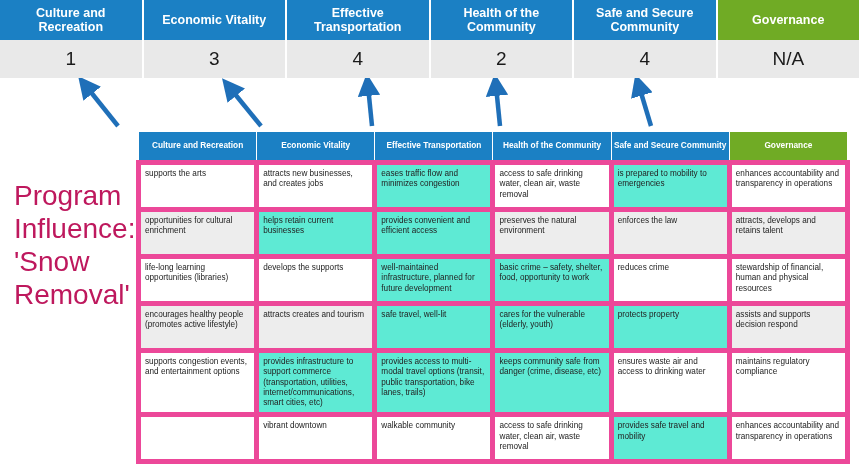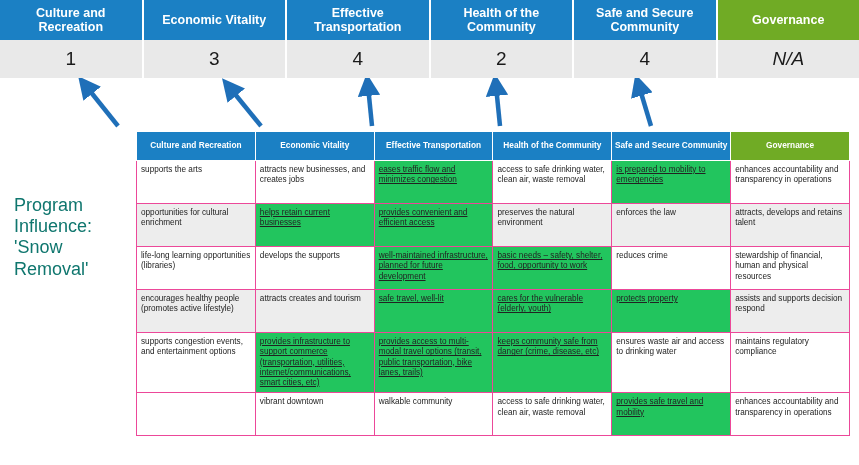--- a/index.html
+++ b/index.html
@@ -58,40 +58,39 @@
     align-items: center;
     justify-content: center;
     font-size: 19px;
     color: #1a1a1a;
     background: #e9e9e9;
     border-right: 2px solid #ffffff;
     box-sizing: border-box;
   }
   .top-score-cell.last {
     border-right: none;
-    font-style: italic;
   }
 
   
   #arrow-layer {
     position: absolute;
     left: 0;
     top: 78px;
     width: 859px;
     height: 55px;
   }
 
   
   #program-label {
     position: absolute;
     left: 14px;
-    top: 195px;
+    top: 179px;
     width: 120px;
-    font-size: 18px;
-    color: #0f766e;
+    font-size: 28px;
+    color: #be185d;
     line-height: 1.18;
     text-align: left;
   }
 
   
   #matrix-wrap {
     position: absolute;
     left: 136px;
     top: 131px;
     width: 714px;
@@ -112,34 +111,33 @@
     vertical-align: middle;
     padding: 3px 2px;
     height: 22px;
     border: 1px solid #ffffff;
     line-height: 1.15;
   }
   table#matrix th.gov {
     background: #70ab25;
   }
   table#matrix td {
-    border: 1px solid #ec4899;
+    border: 5px solid #ec4899;
     vertical-align: top;
     padding: 4px 4px;
     line-height: 1.25;
     background: #ffffff;
     height: 34px;
   }
   table#matrix tr.shade td {
     background: #ededed;
   }
   table#matrix td.hl,
   table#matrix tr.shade td.hl {
-    background: #22c55e;
-    text-decoration: underline;
+    background: #5eead4;
   }
   table#matrix td.blank {
     background: #ffffff;
   }
 </style>
 </head>
 <body>
 
 <div id="top-bar">
   <div id="top-header-row">
@@ -211,21 +209,21 @@
           <td class="hl">helps retain current businesses</td>
           <td class="hl">provides convenient and efficient access</td>
           <td>preserves the natural environment</td>
           <td>enforces the law</td>
           <td>attracts, develops and retains talent</td>
         </tr>
         <tr>
           <td>life-long learning opportunities (libraries)</td>
           <td>develops the supports</td>
           <td class="hl">well-maintained infrastructure, planned for future development</td>
-          <td class="hl">basic needs – safety, shelter, food, opportunity to work</td>
+          <td class="hl">basic crime – safety, shelter, food, opportunity to work</td>
           <td>reduces crime</td>
           <td>stewardship of financial, human and physical resources</td>
         </tr>
         <tr class="shade">
           <td>encourages healthy people (promotes active lifestyle)</td>
           <td>attracts creates and tourism</td>
           <td class="hl">safe travel, well-lit</td>
           <td class="hl">cares for the vulnerable (elderly, youth)</td>
           <td class="hl">protects property</td>
           <td>assists and supports decision respond</td>

